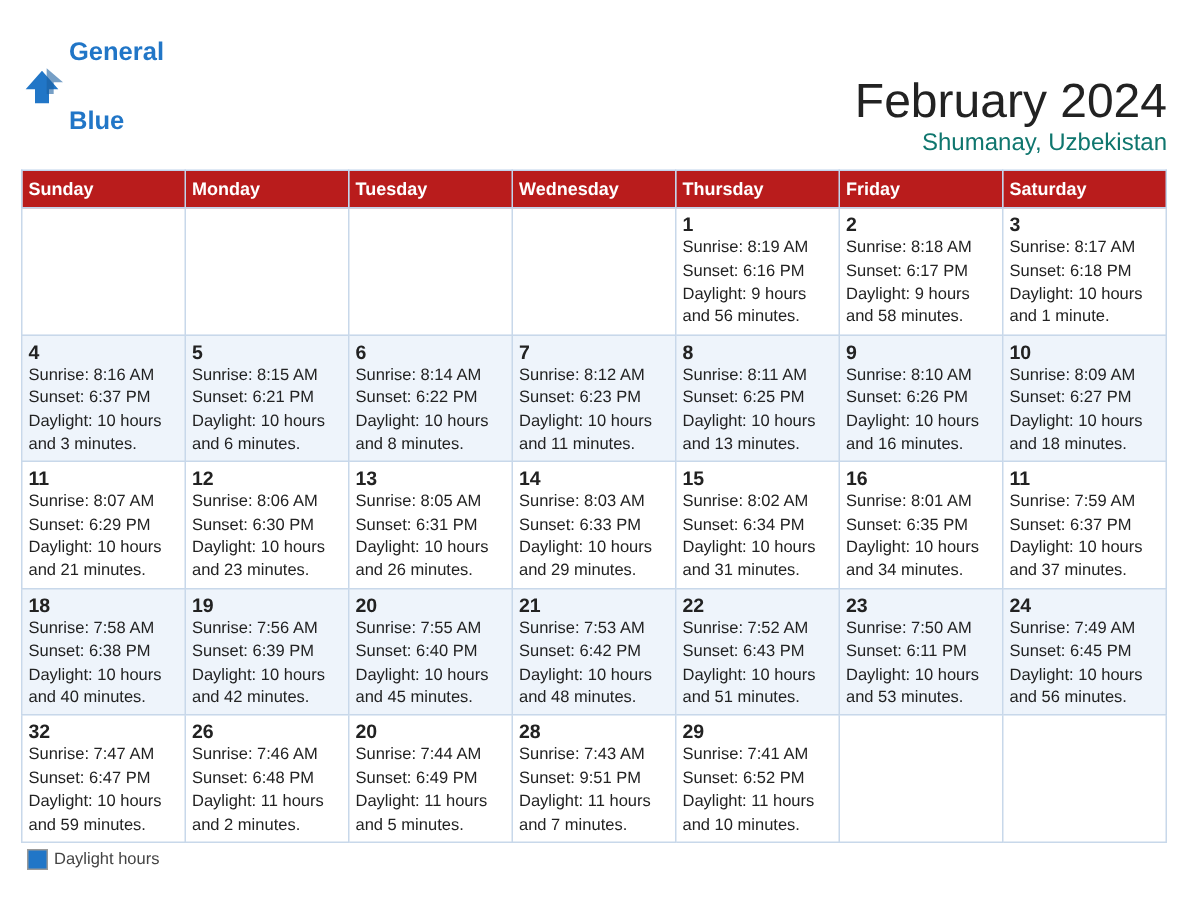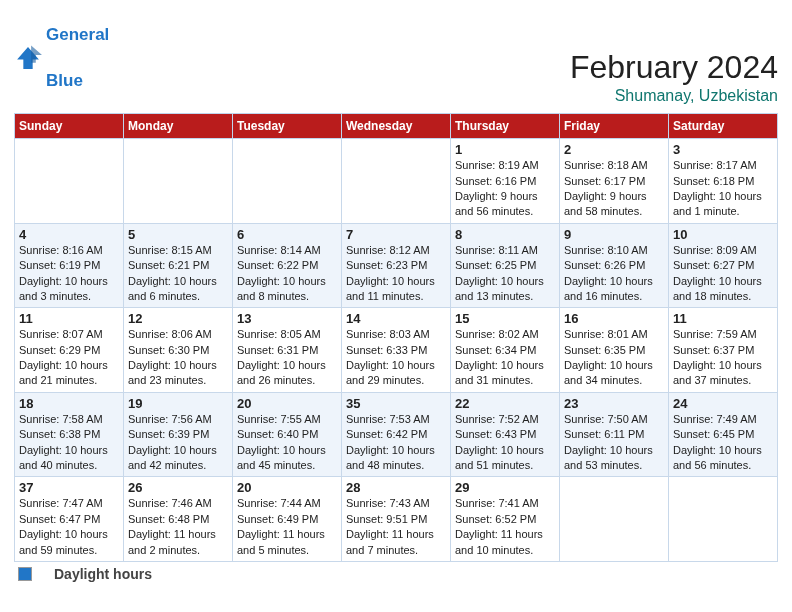--- a/index.html
+++ b/index.html
@@ -81,25 +81,23 @@
       margin-bottom: 1px;
     }
     .day-info {
       font-size: 11px;
       line-height: 1.4;
       color: #222;
     }
     .footer {
       display: flex;
       align-items: center;
-      gap: 18px;
       padding: 4px 4px 0 4px;
-      font-size: 14px;
+      font-size: 11px;
       color: #444;
-      font-weight: bold;
     }
     .footer-swatch {
       display: inline-block;
       width: 14px;
       height: 14px;
       background: #2176c7;
       border: 1px solid #999;
       vertical-align: middle;
       margin-right: 4px;
     }
@@ -162,21 +160,21 @@
             <span class="day-num">3</span>
             <div class="day-info">Sunrise: 8:17 AM
 Sunset: 6:18 PM
 Daylight: 10 hours and 1 minute.</div>
           </td>
         </tr>
         <tr>
           <td>
             <span class="day-num">4</span>
             <div class="day-info">Sunrise: 8:16 AM
-Sunset: 6:19 PM
+Sunset: 6:37 PM
 Daylight: 10 hours and 3 minutes.</div>
           </td>
           <td>
             <span class="day-num">5</span>
             <div class="day-info">Sunrise: 8:15 AM
 Sunset: 6:21 PM
 Daylight: 10 hours and 6 minutes.</div>
           </td>
           <td>
             <span class="day-num">6</span>
@@ -266,21 +264,21 @@
 Sunset: 6:39 PM
 Daylight: 10 hours and 42 minutes.</div>
           </td>
           <td>
             <span class="day-num">20</span>
             <div class="day-info">Sunrise: 7:55 AM
 Sunset: 6:40 PM
 Daylight: 10 hours and 45 minutes.</div>
           </td>
           <td>
-            <span class="day-num">35</span>
+            <span class="day-num">21</span>
             <div class="day-info">Sunrise: 7:53 AM
 Sunset: 6:42 PM
 Daylight: 10 hours and 48 minutes.</div>
           </td>
           <td>
             <span class="day-num">22</span>
             <div class="day-info">Sunrise: 7:52 AM
 Sunset: 6:43 PM
 Daylight: 10 hours and 51 minutes.</div>
           </td>
@@ -292,21 +290,21 @@
           </td>
           <td>
             <span class="day-num">24</span>
             <div class="day-info">Sunrise: 7:49 AM
 Sunset: 6:45 PM
 Daylight: 10 hours and 56 minutes.</div>
           </td>
         </tr>
         <tr>
           <td>
-            <span class="day-num">37</span>
+            <span class="day-num">32</span>
             <div class="day-info">Sunrise: 7:47 AM
 Sunset: 6:47 PM
 Daylight: 10 hours and 59 minutes.</div>
           </td>
           <td>
             <span class="day-num">26</span>
             <div class="day-info">Sunrise: 7:46 AM
 Sunset: 6:48 PM
 Daylight: 11 hours and 2 minutes.</div>
           </td>

